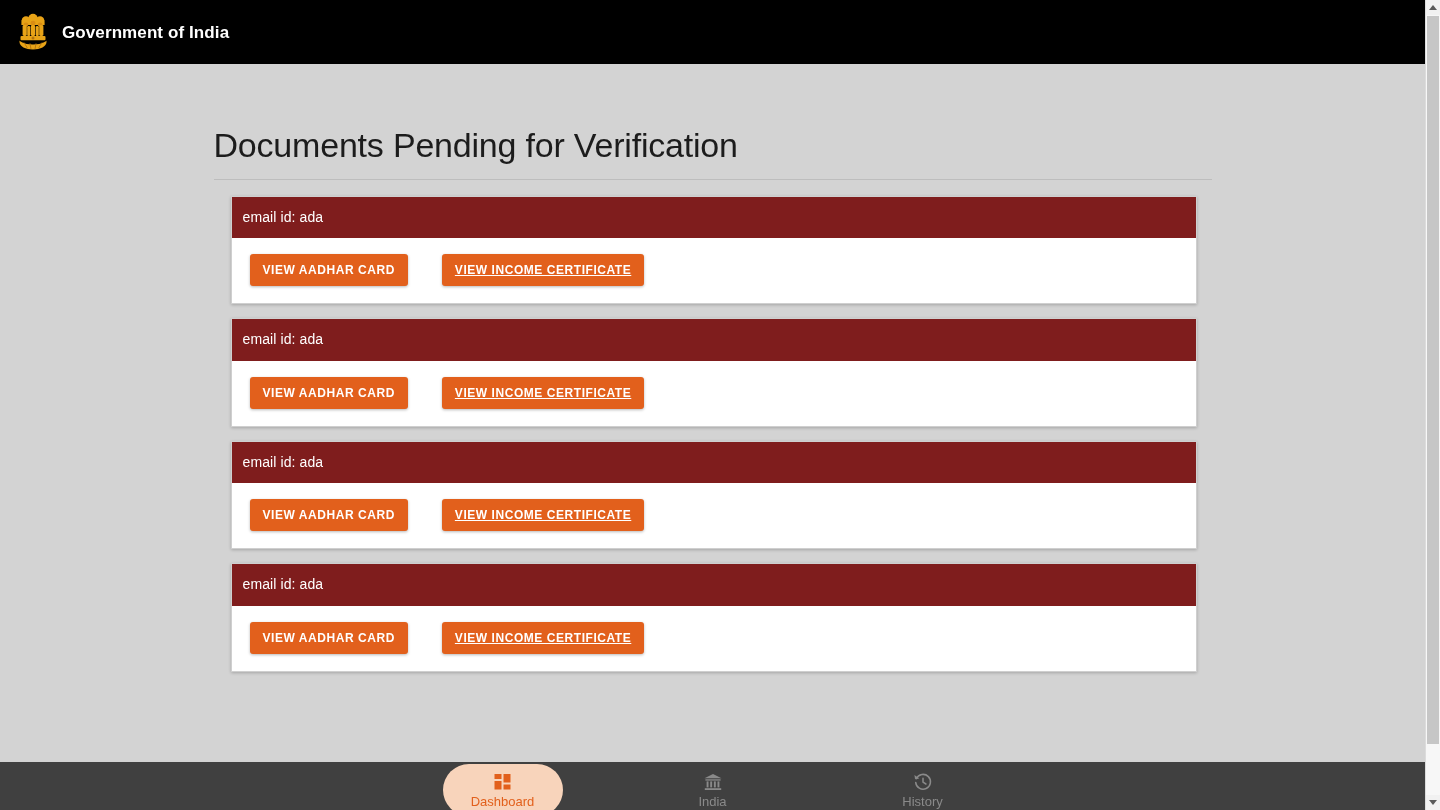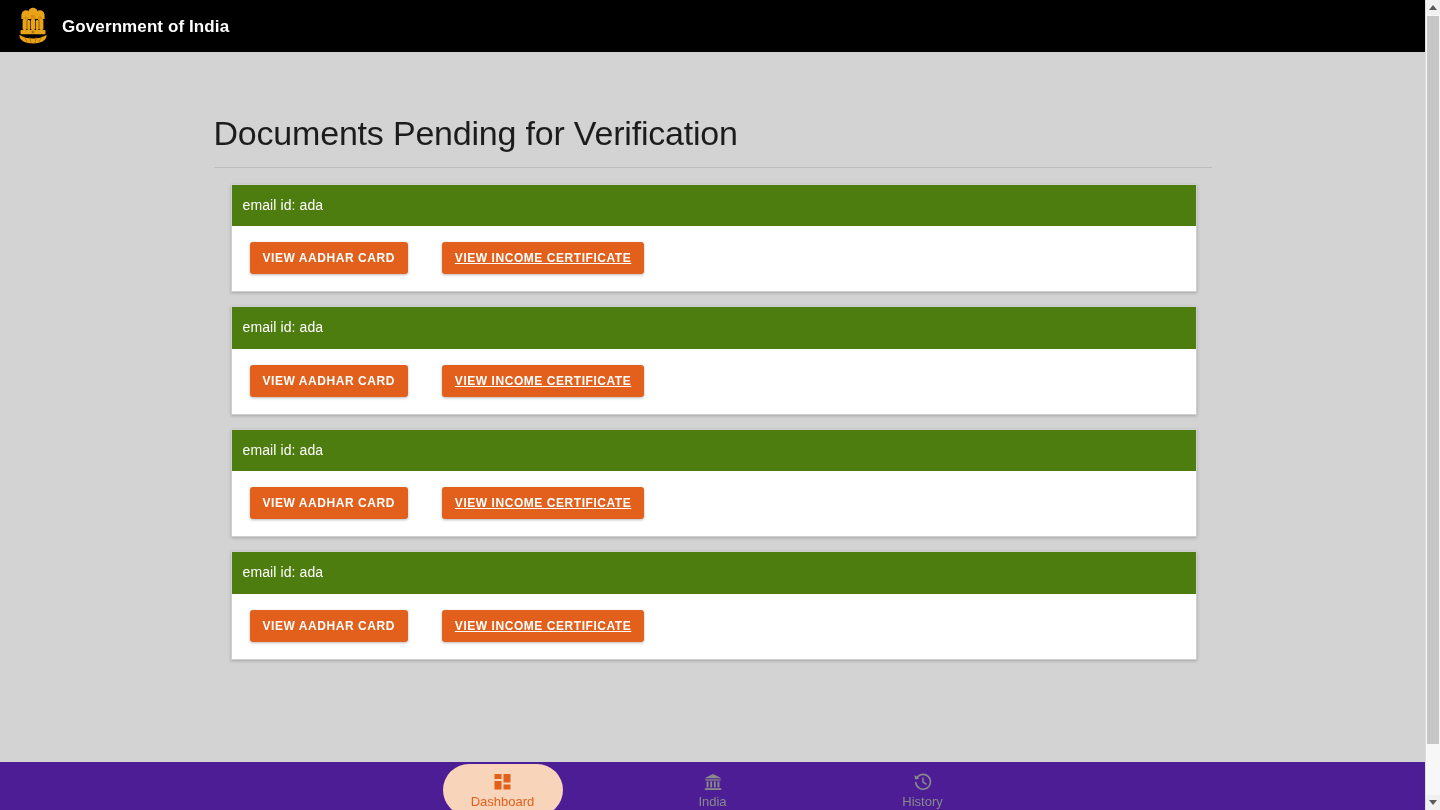--- a/index.html
+++ b/index.html
@@ -23,21 +23,21 @@
   .page {
     position: relative;
     width: 1425px;
     height: 810px;
     background: #d3d3d3;
     overflow: hidden;
   }
 
   
   .gov-header {
-    height: 52px;
+    height: 64px;
     background: #000000;
     display: flex;
     align-items: center;
     padding-left: 18px;
     gap: 14px;
   }
   .emblem { width: 30px; height: 38px; display: block; flex: none; }
   .gov-title {
     color: #ffffff;
     font-size: 17px;
@@ -74,21 +74,21 @@
   
   .cards { display: block; }
   .card {
     background: #ffffff;
     border: 1px solid #cfcfcf;
     box-shadow: 0 1px 3px rgba(0,0,0,.22);
     margin: 0 0 14px 17px;
     width: 966px;
   }
   .card-header {
-    background: #4d7c0f;
+    background: #7f1d1d;
     color: #ffffff;
     font-size: 14px;
     padding: 13px 10px 13px 11px;
     line-height: 1.1;
     letter-spacing: .1px;
   }
   .card-body {
     padding: 16px 10px 17px 18px;
     display: flex;
     align-items: center;
@@ -112,21 +112,21 @@
   }
   .btn + .btn { margin-left: 28px; text-decoration: underline; }
 
   
   .bottom-nav {
     position: absolute;
     left: 0;
     bottom: 0;
     width: 1425px;
     height: 48px;
-    background: #4c1d95;
+    background: #404040;
     display: flex;
     align-items: flex-start;
     justify-content: center;
     gap: 90px;
     padding-top: 4px;
   }
   .nav-item {
     display: flex;
     flex-direction: column;
     align-items: center;

